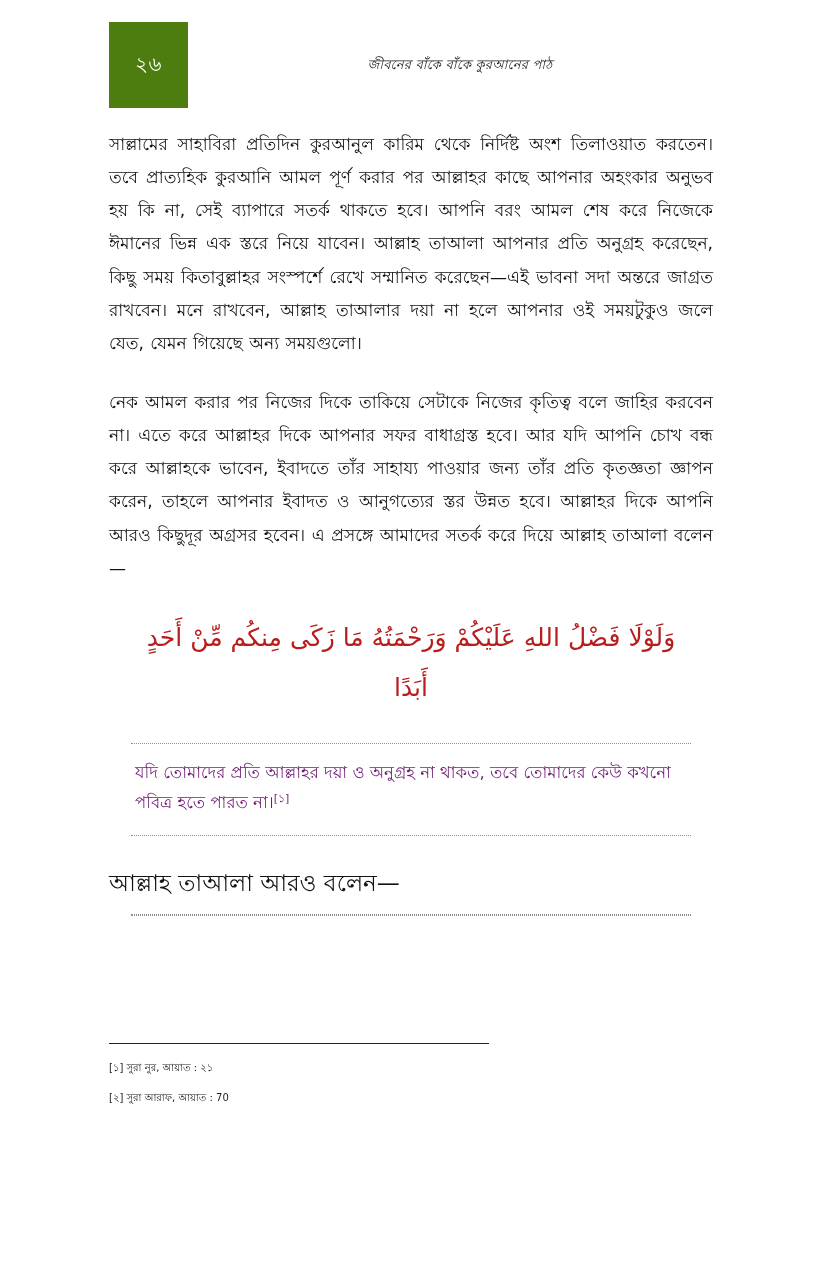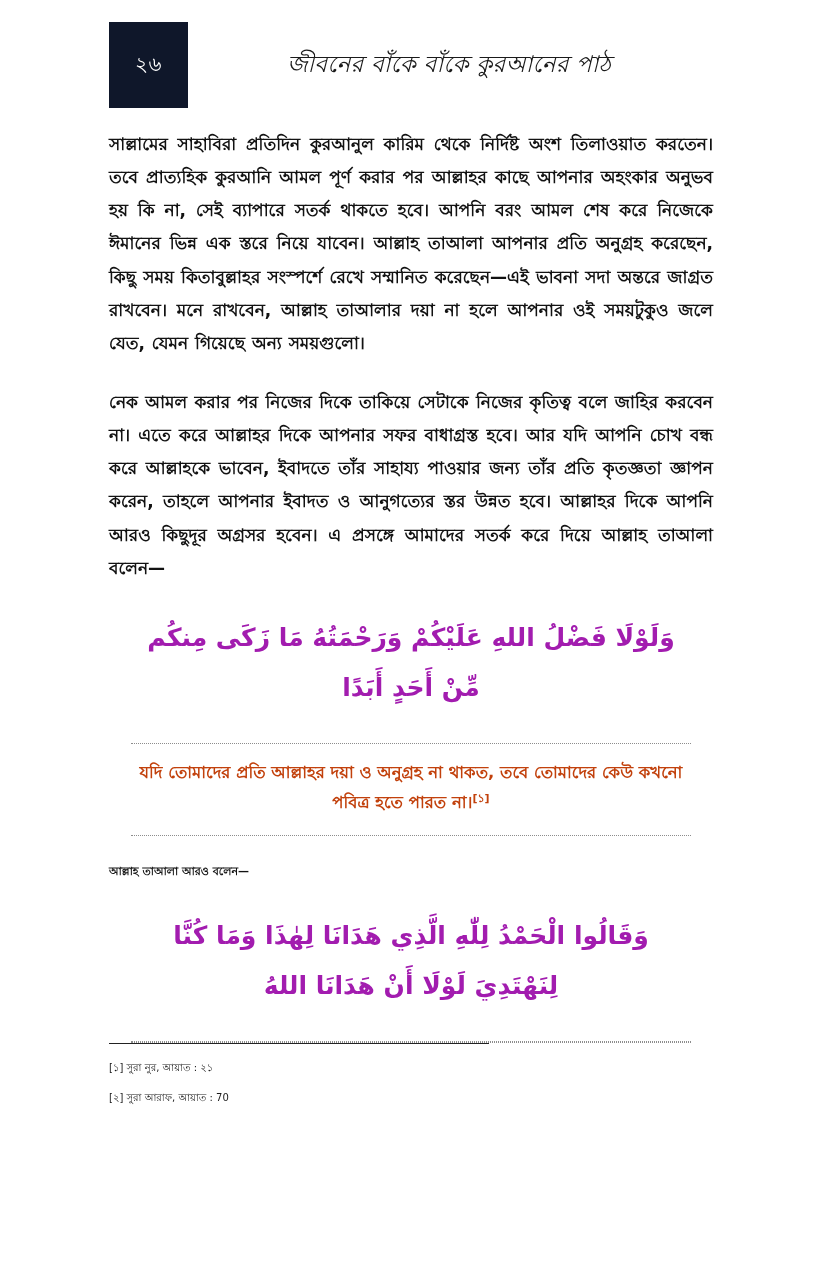--- a/index.html
+++ b/index.html
@@ -29,53 +29,52 @@
     left: 0;
     width: 822px;
     height: 86px;
   }
   .page-number-box {
     position: absolute;
     left: 109px;
     top: 0;
     width: 79px;
     height: 86px;
-    background: #0f172a;
+    background: #4d7c0f;
     color: #ffffff;
     display: flex;
     align-items: center;
     justify-content: center;
     font-family: "DejaVu Sans", sans-serif;
     font-size: 20px;
     letter-spacing: 0.5px;
   }
   .header-title {
     position: absolute;
-    left: 189px;
+    left: 200px;
     top: 0;
     width: 520px;
     height: 86px;
     display: flex;
     align-items: center;
     justify-content: center;
     font-family: "DejaVu Sans", sans-serif;
     font-style: italic;
-    font-size: 23px;
+    font-size: 13px;
     color: #1a1a1a;
     letter-spacing: 0.2px;
     white-space: nowrap;
   }
 
   
   .content {
     position: absolute;
     left: 109px;
     top: 128px;
     width: 604px;
-    font-weight: bold;
   }
   p.para {
     margin: 0 0 26px 0;
     font-family: "DejaVu Sans", sans-serif;
     font-size: 17px;
     line-height: 1.95;
     text-align: justify;
     text-align-last: left;
     color: #121212;
     word-spacing: 1px;
@@ -84,45 +83,44 @@
   
   .quote-block {
     margin: 4px 0 22px 0;
   }
   .arabic {
     font-family: "DejaVu Sans", "Liberation Serif", serif;
     direction: rtl;
     text-align: center;
     font-size: 25px;
     line-height: 2.0;
-    color: #a21caf;
+    color: #b91c1c;
     margin: 28px 0 30px 0;
     padding: 0 20px;
   }
   .divider-dotted {
     border-top: 1px dotted #8d8d8d;
     height: 0;
     margin: 0 22px;
   }
   .translation {
     font-family: "DejaVu Sans", sans-serif;
     font-size: 16.5px;
     line-height: 1.85;
-    text-align: center;
-    color: #c2410c;
+    color: #701a75;
     padding: 14px 26px 16px 26px;
   }
   .translation sup {
     font-size: 11px;
     vertical-align: super;
   }
 
   .intro-line {
     font-family: "DejaVu Sans", sans-serif;
-    font-size: 11px;
+    font-size: 23px;
     line-height: 1.9;
     color: #121212;
     margin: 26px 0 8px 0;
   }
 
   
   .footnote-rule {
     position: absolute;
     left: 109px;
     top: 1043px;
@@ -164,21 +162,20 @@
       <div class="divider-dotted"></div>
       <div class="translation">
         <span>যদি তোমাদের প্রতি আল্লাহর দয়া ও অনুগ্রহ না থাকত, তবে তোমাদের কেউ কখনো পবিত্র হতে পারত না।</span><sup>[১]</sup>
       </div>
       <div class="divider-dotted"></div>
     </div>
 
     <p class="intro-line">আল্লাহ তাআলা আরও বলেন—</p>
 
     <div class="quote-block">
-      <div class="arabic">وَقَالُوا الْحَمْدُ لِلّٰهِ الَّذِي هَدَانَا لِهٰذَا وَمَا كُنَّا لِنَهْتَدِيَ لَوْلَا أَنْ هَدَانَا اللهُ</div>
       <div class="divider-dotted"></div>
       <div class="divider-dotted"></div>
     </div>
 
   </div>
 
   <div class="footnote-rule"></div>
 
   <div class="footnotes">
     <div class="footnote">

